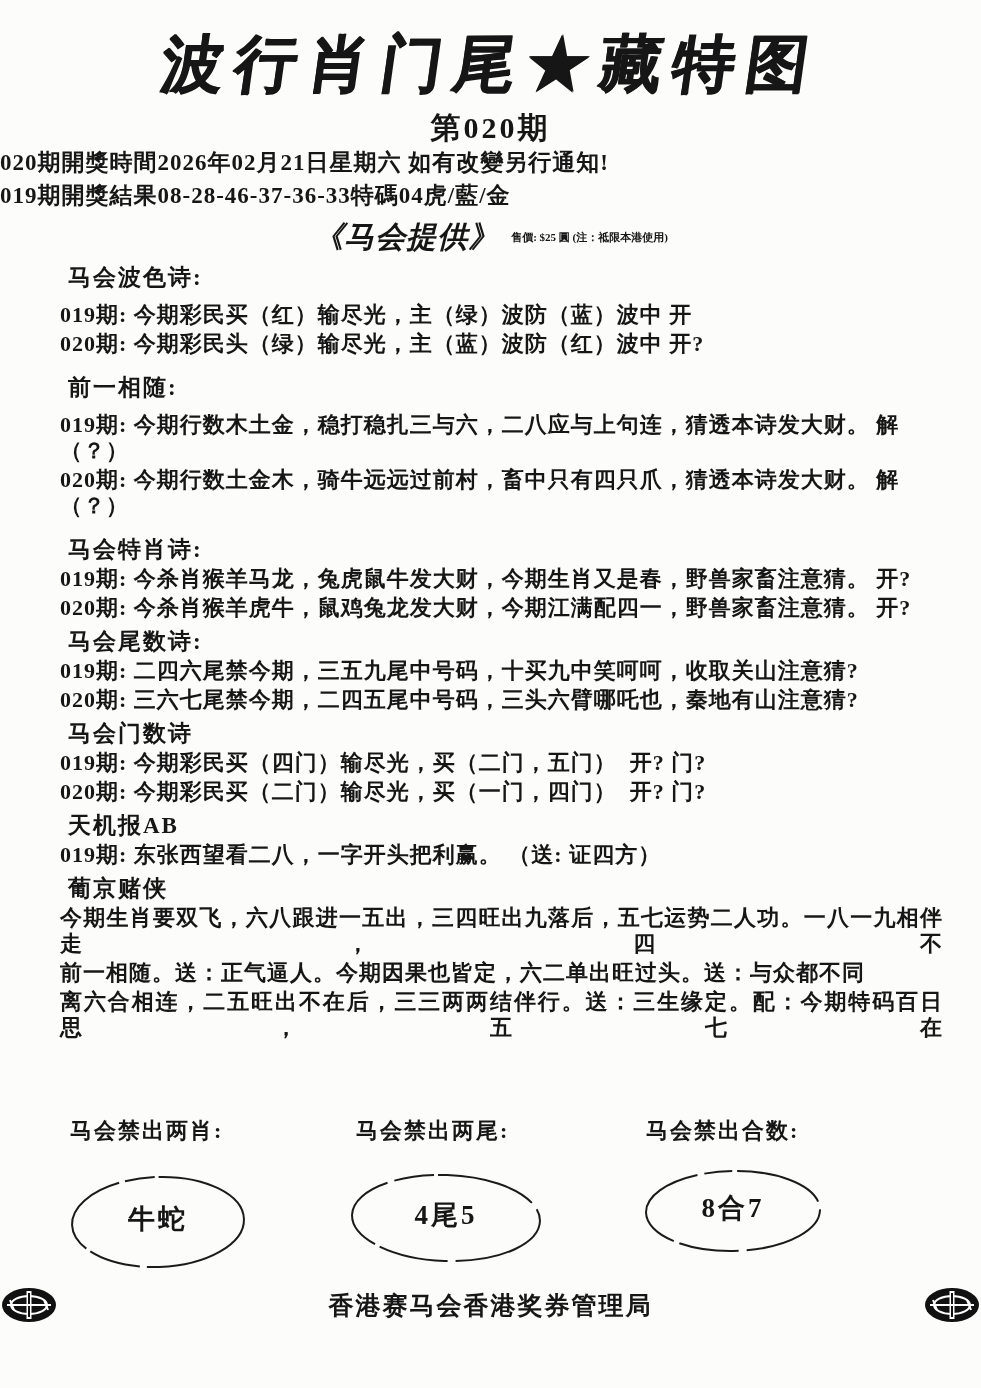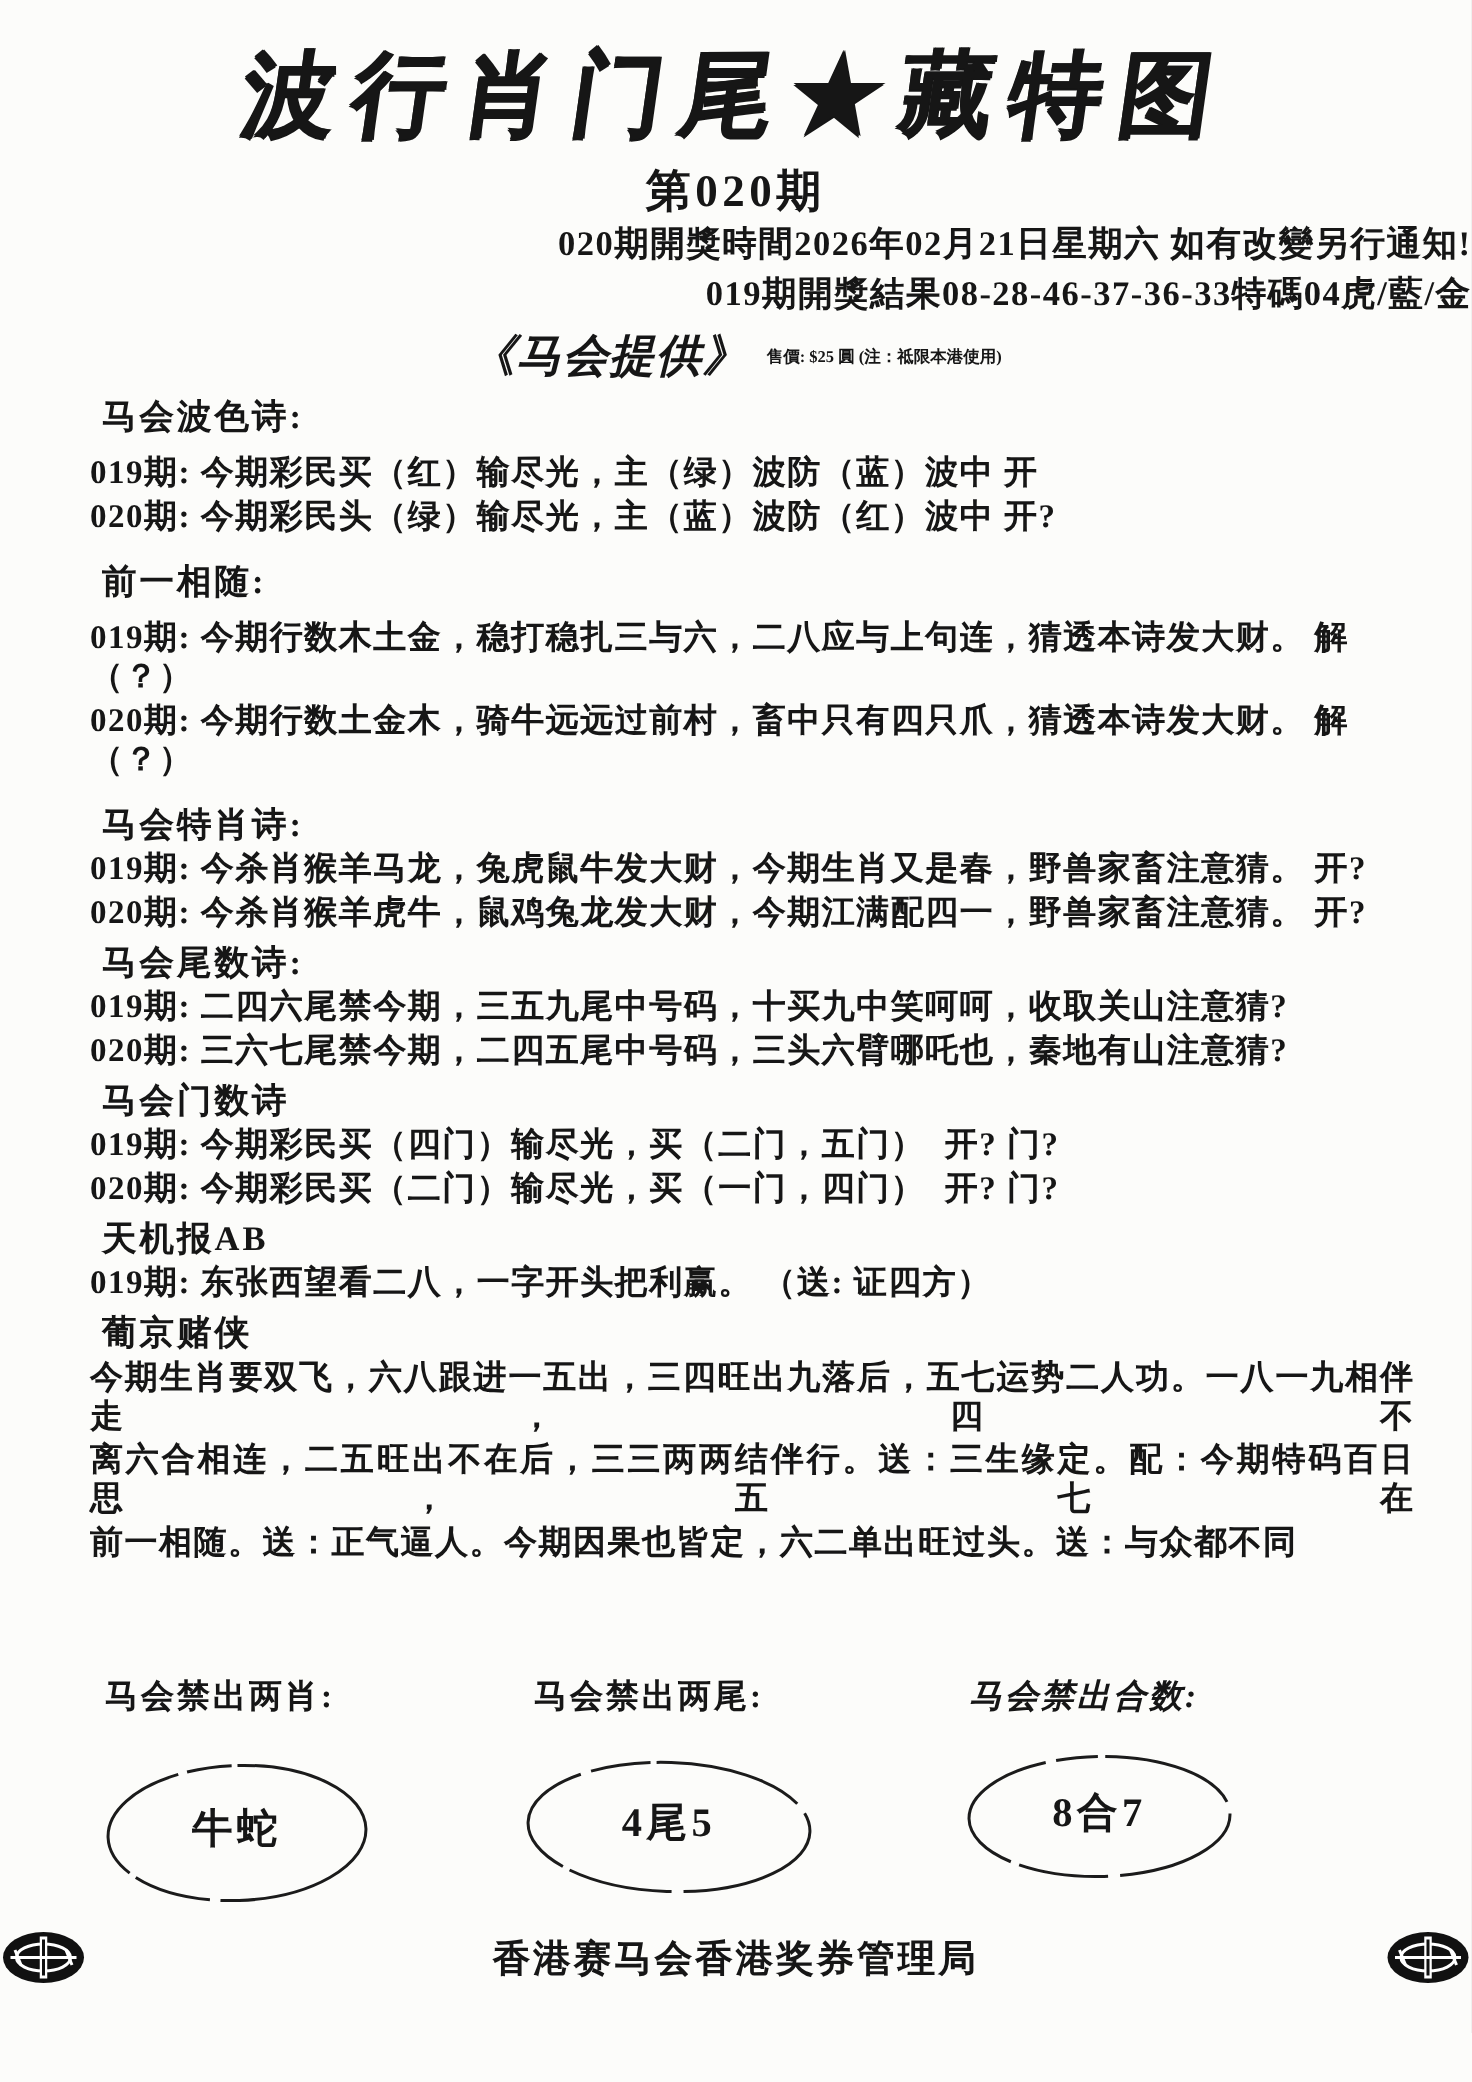--- a/index.html
+++ b/index.html
@@ -11,35 +11,35 @@
   }
   
   .masthead{
     margin:20px 30px 0;text-align:center;
     font-size:62px;line-height:88px;letter-spacing:11px;
     font-weight:900;transform:skewX(-8deg);
     text-shadow:1px 0 currentColor,0 1px currentColor;
     white-space:nowrap;
   }
   .issue{text-align:center;font-size:30px;line-height:36px;margin-top:2px;letter-spacing:3px;}
-  .info{text-align:right;font-size:23px;line-height:33px;letter-spacing:1px;white-space:pre-wrap;}
+  .info{text-align:left;font-size:23px;line-height:33px;letter-spacing:1px;white-space:pre-wrap;}
   .provider-line{display:flex;justify-content:center;align-items:center;gap:12px;margin-top:5px;height:40px;}
   .provider{font-size:30px;letter-spacing:1px;font-style:italic;}
   .price{font-size:11px;white-space:pre-wrap;}
   
   .sec{padding:0 38px 0 60px;margin-top:8px;}
   .sec.g{margin-top:18px;}
   .sec-heading{font-size:23px;line-height:26px;margin:0 0 3px 8px;letter-spacing:2px;}
   .sec.sp .sec-heading{margin-bottom:11px;}
   .line{font-size:22px;line-height:26px;margin-bottom:3px;letter-spacing:1px;white-space:pre-wrap;}
   .just{text-align:justify;text-align-last:justify;}
   
   .bans{position:absolute;left:0;top:1112px;width:981px;height:176px;}
   .ban-label{position:absolute;top:4px;font-size:22px;letter-spacing:2px;}
-  .bl0{left:70px;} .bl1{left:356px;} .bl2{left:646px;font-style:italic;}
+  .bl0{left:70px;} .bl1{left:356px;} .bl2{left:646px;}
   .oval{position:absolute;}
   .ov0{left:68px;top:60px;width:180px;height:100px;}
   .ov1{left:348px;top:58px;width:196px;height:96px;}
   .ov2{left:642px;top:54px;width:182px;height:90px;}
   .oval svg{position:absolute;left:0;top:0;width:100%;height:100%;}
   .oval .val{
     position:absolute;left:0;top:0;right:0;bottom:6px;
     display:flex;align-items:center;justify-content:center;
     font-size:27px;letter-spacing:3px;
   }
@@ -102,22 +102,22 @@
 
 
   <div class="sec">
     <div class="sec-heading">天机报AB</div>
     <div class="line">019期: 东张西望看二八，一字开头把利赢。 （送: 证四方）</div>
   </div>
 
   <div class="sec">
     <div class="sec-heading">葡京赌侠</div>
     <div class="line just">今期生肖要双飞，六八跟进一五出，三四旺出九落后，五七运势二人功。一八一九相伴走，四不</div>
+    <div class="line">前一相随。送：正气逼人。今期因果也皆定，六二单出旺过头。送：与众都不同</div>
     <div class="line just">离六合相连，二五旺出不在后，三三两两结伴行。送：三生缘定。配：今期特码百日思，五七在</div>
-    <div class="line">前一相随。送：正气逼人。今期因果也皆定，六二单出旺过头。送：与众都不同</div>
   </div>
 
   <div class="bans">
     <div class="ban-label bl0">马会禁出两肖:</div>
     <div class="ban-label bl1">马会禁出两尾:</div>
     <div class="ban-label bl2">马会禁出合数:</div>
 
     <div class="oval ov0">
       <svg viewBox="0 0 180 100">
         <ellipse cx="90" cy="50" rx="86" ry="45" fill="none" stroke="#1b1b1b" stroke-width="2" stroke-dasharray="118 7 52 5 96 6 30 4" transform="rotate(-2 90 50)"></ellipse>

